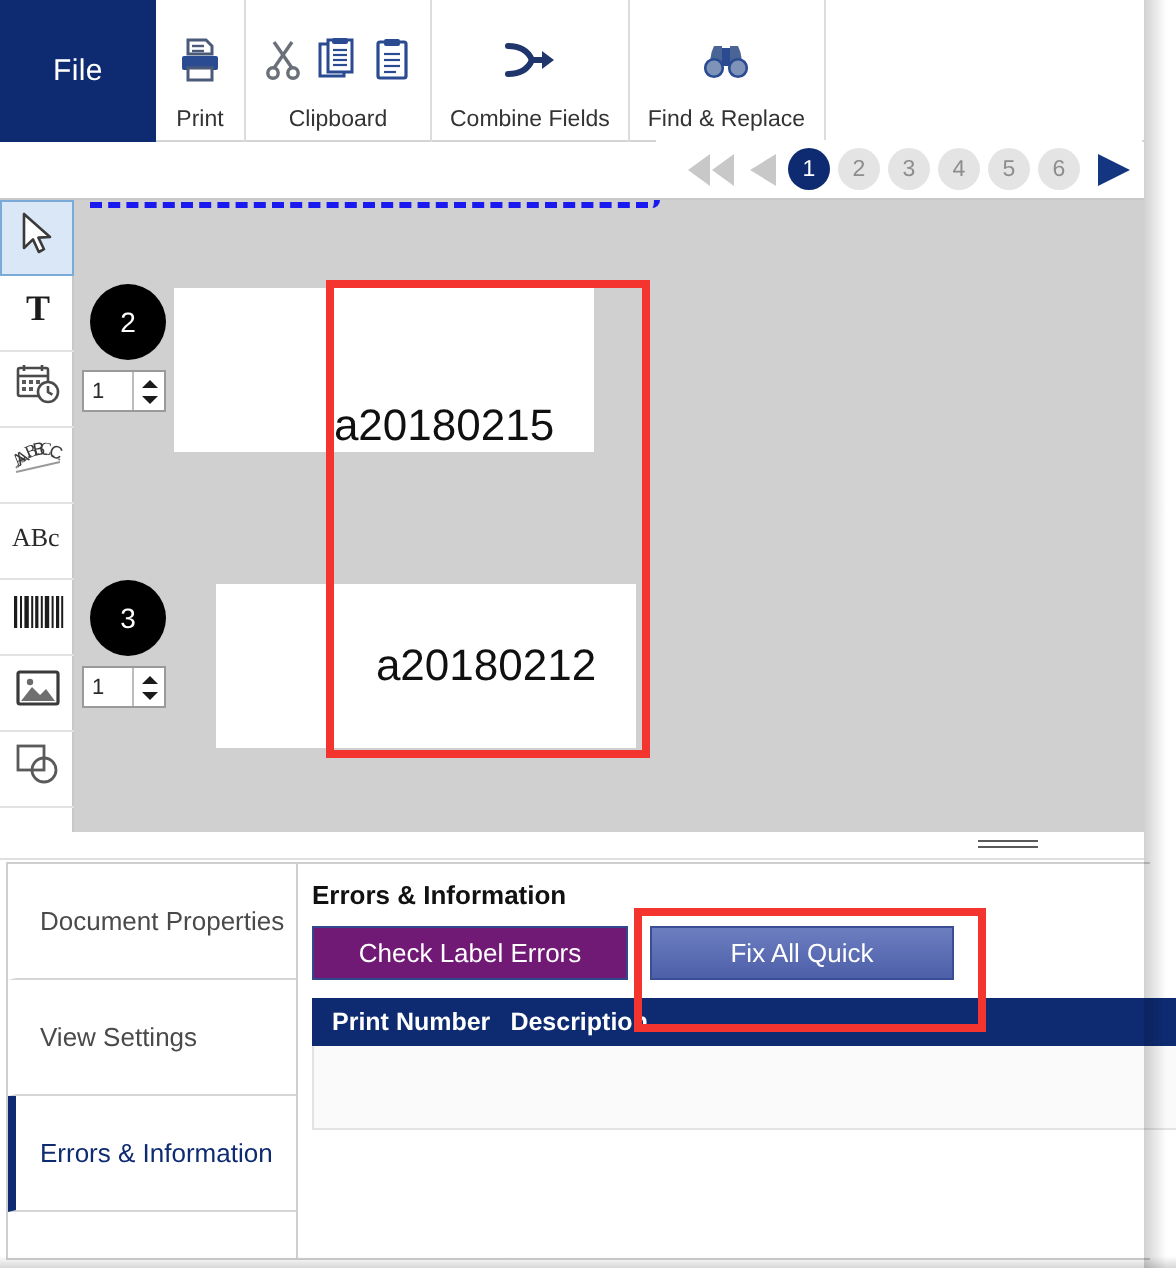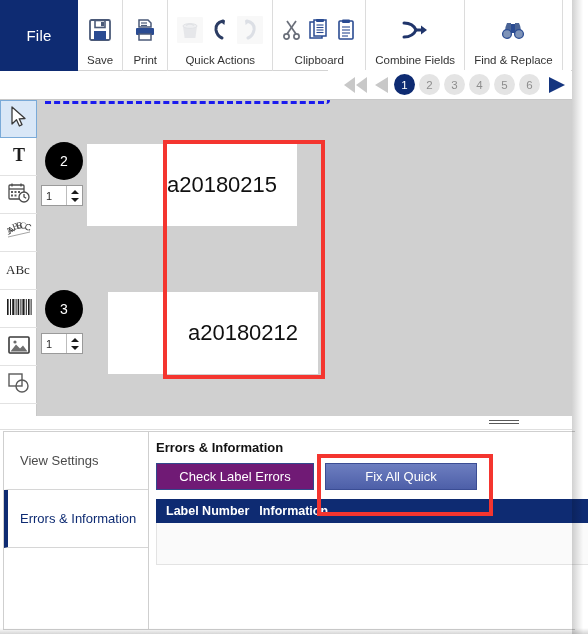--- a/index.html
+++ b/index.html
@@ -278,73 +278,36 @@
 <body>
 
 <div id="app">
 
   <div class="ribbon">
 
     <div class="file-btn">
       <span>File</span>
     </div>
 
-    <div class="rgroup">
-      <div class="icons">
-        <span class="ricon">
-          <svg width="26" height="26" viewBox="0 0 26 26">
-            <rect x="3" y="3" width="20" height="20" rx="1.5" fill="none" stroke="#4b5a78" stroke-width="1.8"></rect>
-            <rect x="8" y="3.5" width="10" height="7" fill="#fff" stroke="#4b5a78" stroke-width="1.6"></rect>
-            <rect x="14" y="5" width="3" height="4.2" fill="#4b5a78"></rect>
-            <rect x="7" y="14" width="12" height="9" fill="#2a4b92"></rect>
-          </svg>
-        </span>
-      </div>
-      <div class="glabel">Save</div>
-    </div>
 
     <div class="rgroup">
       <div class="icons">
         <span class="ricon">
           <svg width="26" height="26" viewBox="0 0 26 26">
             <path d="M7 3 h9 l3 3 v4 H7 Z" fill="#fff" stroke="#4b5a78" stroke-width="1.5"></path>
             <line x1="9" y1="6" x2="15" y2="6" stroke="#4b5a78" stroke-width="1.2"></line>
             <line x1="9" y1="8.5" x2="15" y2="8.5" stroke="#4b5a78" stroke-width="1.2"></line>
             <rect x="4" y="11" width="18" height="7" rx="1" fill="#2a4b92"></rect>
             <rect x="7" y="17" width="12" height="6" fill="#fff" stroke="#4b5a78" stroke-width="1.5"></rect>
           </svg>
         </span>
       </div>
       <div class="glabel">Print</div>
     </div>
 
-    <div class="rgroup">
-      <div class="icons">
-        <span class="ricon tile disabled">
-          <svg width="22" height="22" viewBox="0 0 22 22">
-            <path d="M4 7 h14 l-1.6 12 H5.6 Z" fill="#b9bcc4"></path>
-            <ellipse cx="11" cy="7" rx="7" ry="2.4" fill="#cfd2d8" stroke="#a9adb6" stroke-width="1"></ellipse>
-            <path d="M7 6.5 q4 -3 8 0" fill="none" stroke="#a9adb6" stroke-width="1.4"></path>
-          </svg>
-        </span>
-        <span class="ricon">
-          <svg width="22" height="24" viewBox="0 0 22 24">
-            <path d="M14 3 q-8 2 -7 9 q1 6 6 8" fill="none" stroke="#2b3c63" stroke-width="3" stroke-linecap="round"></path>
-            <path d="M16 2 l-4 2.2 l3.4 2.8 Z" fill="#2b3c63"></path>
-          </svg>
-        </span>
-        <span class="ricon tile disabled">
-          <svg width="22" height="24" viewBox="0 0 22 24">
-            <path d="M8 3 q8 2 7 9 q-1 6 -6 8" fill="none" stroke="#9aa2b4" stroke-width="3" stroke-linecap="round"></path>
-            <path d="M6 2 l4 2.2 l-3.4 2.8 Z" fill="#9aa2b4"></path>
-          </svg>
-        </span>
-      </div>
-      <div class="glabel">Quick Actions</div>
-    </div>
 
     <div class="rgroup">
       <div class="icons">
         <span class="ricon">
           <svg width="20" height="24" viewBox="0 0 20 24">
             <line x1="5" y1="3" x2="14" y2="16" stroke="#6a6f7a" stroke-width="1.7"></line>
             <line x1="14" y1="3" x2="5" y2="16" stroke="#6a6f7a" stroke-width="1.7"></line>
             <circle cx="4.5" cy="18.5" r="2.6" fill="none" stroke="#6a6f7a" stroke-width="1.7"></circle>
             <circle cx="14.5" cy="18.5" r="2.6" fill="none" stroke="#6a6f7a" stroke-width="1.7"></circle>
           </svg>
@@ -530,21 +493,21 @@
       <div class="badge" style="left:8px; top:42px;">2</div>
       <div class="spinner" style="left:4px; top:85px;">
         <span class="sval">1</span>
         <span class="sbtns">
           <svg width="12" height="16" viewBox="0 0 12 16">
             <path d="M2 6 L6 2 L10 6 Z" fill="#1a1a1a"></path>
             <path d="M2 10 L6 14 L10 10 Z" fill="#1a1a1a"></path>
           </svg>
         </span>
       </div>
-      <div class="label-card" style="left:50px; top:44px; width:210px; height:82px;">
+      <div class="label-card" style="left:50px; top:44px; width:210px; height:82px;align-items:flex-end;">
         <span class="ltext">a20180215</span>
       </div>
     </div>
 
     <div class="row" style="top:0;">
       <div class="badge" style="left:8px; top:190px;">3</div>
       <div class="spinner" style="left:4px; top:233px;">
         <span class="sval">1</span>
         <span class="sbtns">
           <svg width="12" height="16" viewBox="0 0 12 16">
@@ -565,20 +528,23 @@
     <div class="grip">
       <i></i>
         <i></i>
     </div>
   </div>
 
   <div class="bottom">
 
     <div class="tabcol">
       <div class="tab">
+        <span>Document Properties</span>
+      </div>
+      <div class="tab">
         <span>View Settings</span>
       </div>
       <div class="tab active">
         <span>Errors &amp; Information</span>
       </div>
     </div>
 
     <div class="panel">
       <div class="panel-title">Errors &amp; Information</div>
 
@@ -586,22 +552,22 @@
         <div class="pbtn primary">
           <span>Check Label Errors</span>
         </div>
         <div class="pbtn hover">
           <span>Fix All Quick</span>
         </div>
       </div>
 
       <div class="grid">
         <div class="grid-head">
-          <span>Label Number</span>
-          <span>Information</span>
+          <span>Print Number</span>
+          <span>Description</span>
         </div>
         <div class="grid-body"></div>
       </div>
 
       <div class="annot-box2" style="left:168px; top:22px; width:176px; height:62px;"></div>
     </div>
   </div>
 
   <div class="shadow-r"></div>
   <div class="shadow-b"></div>

